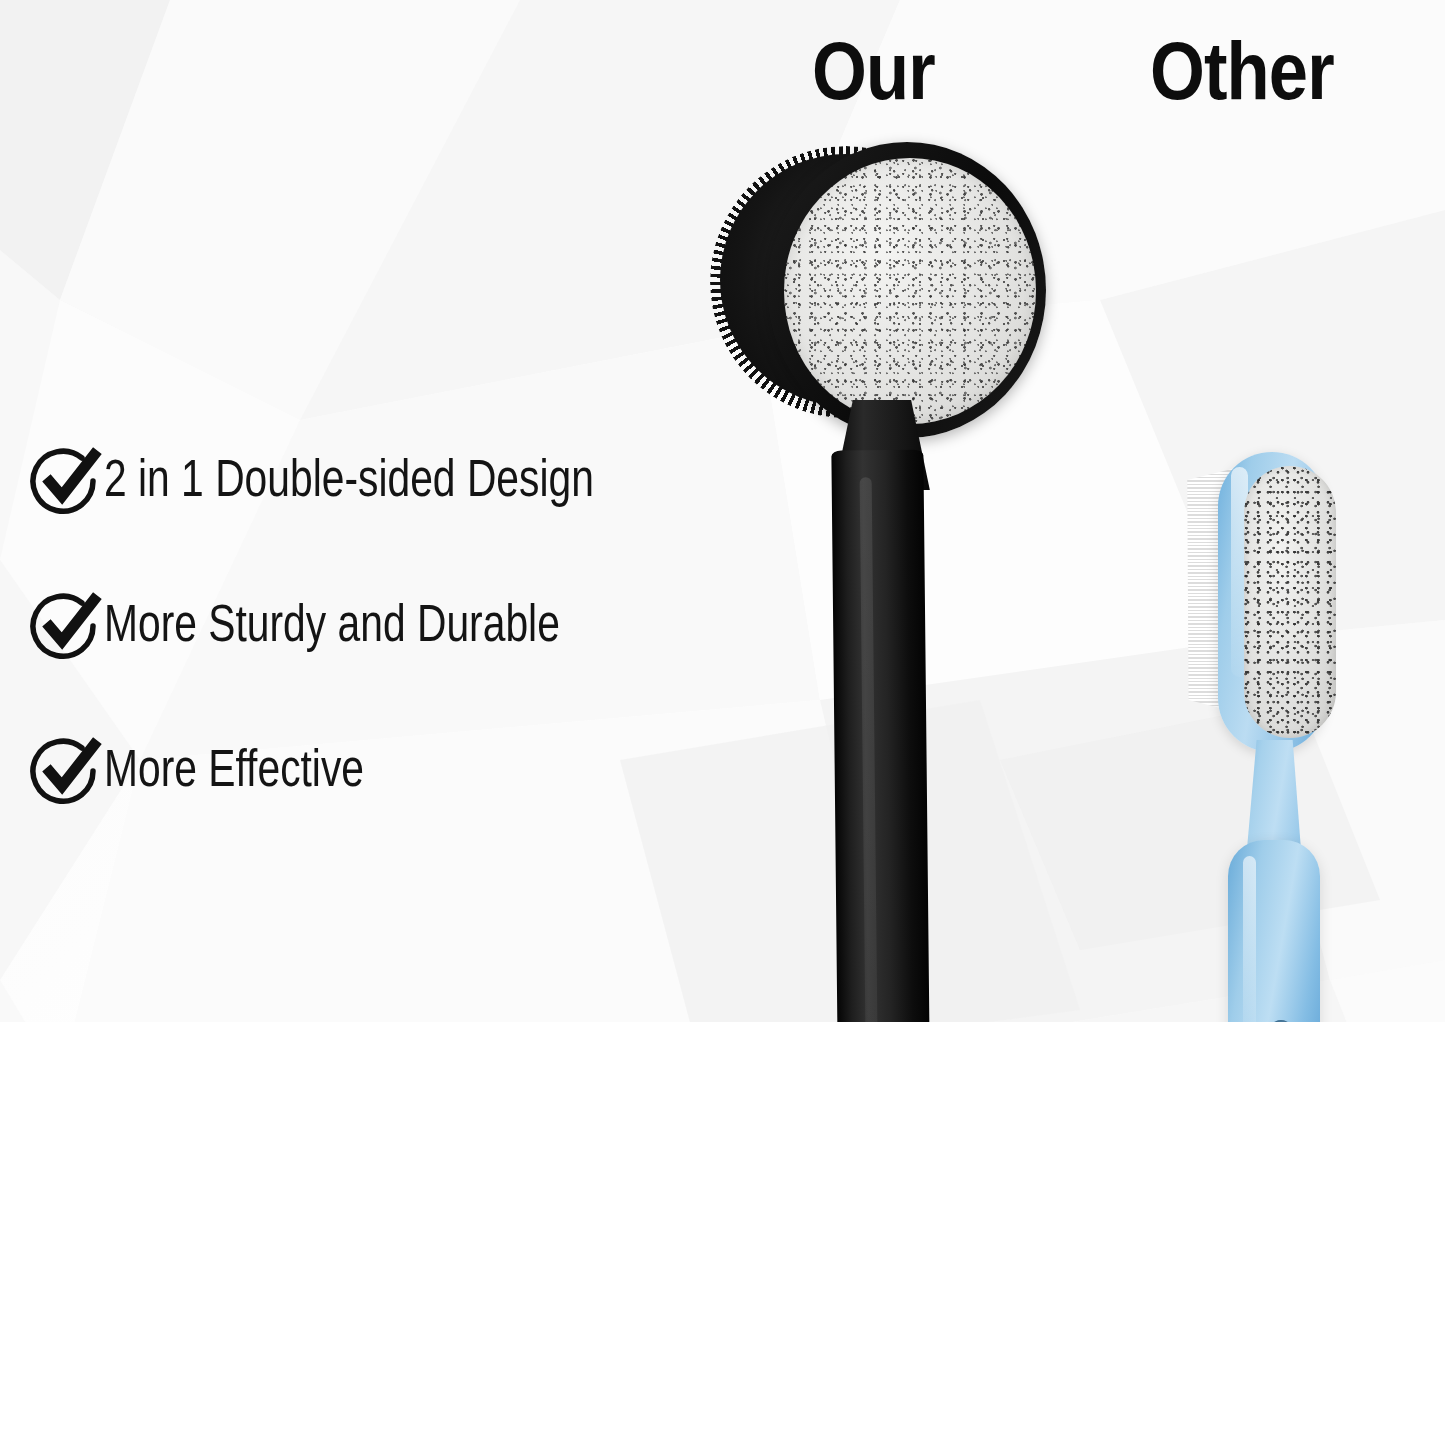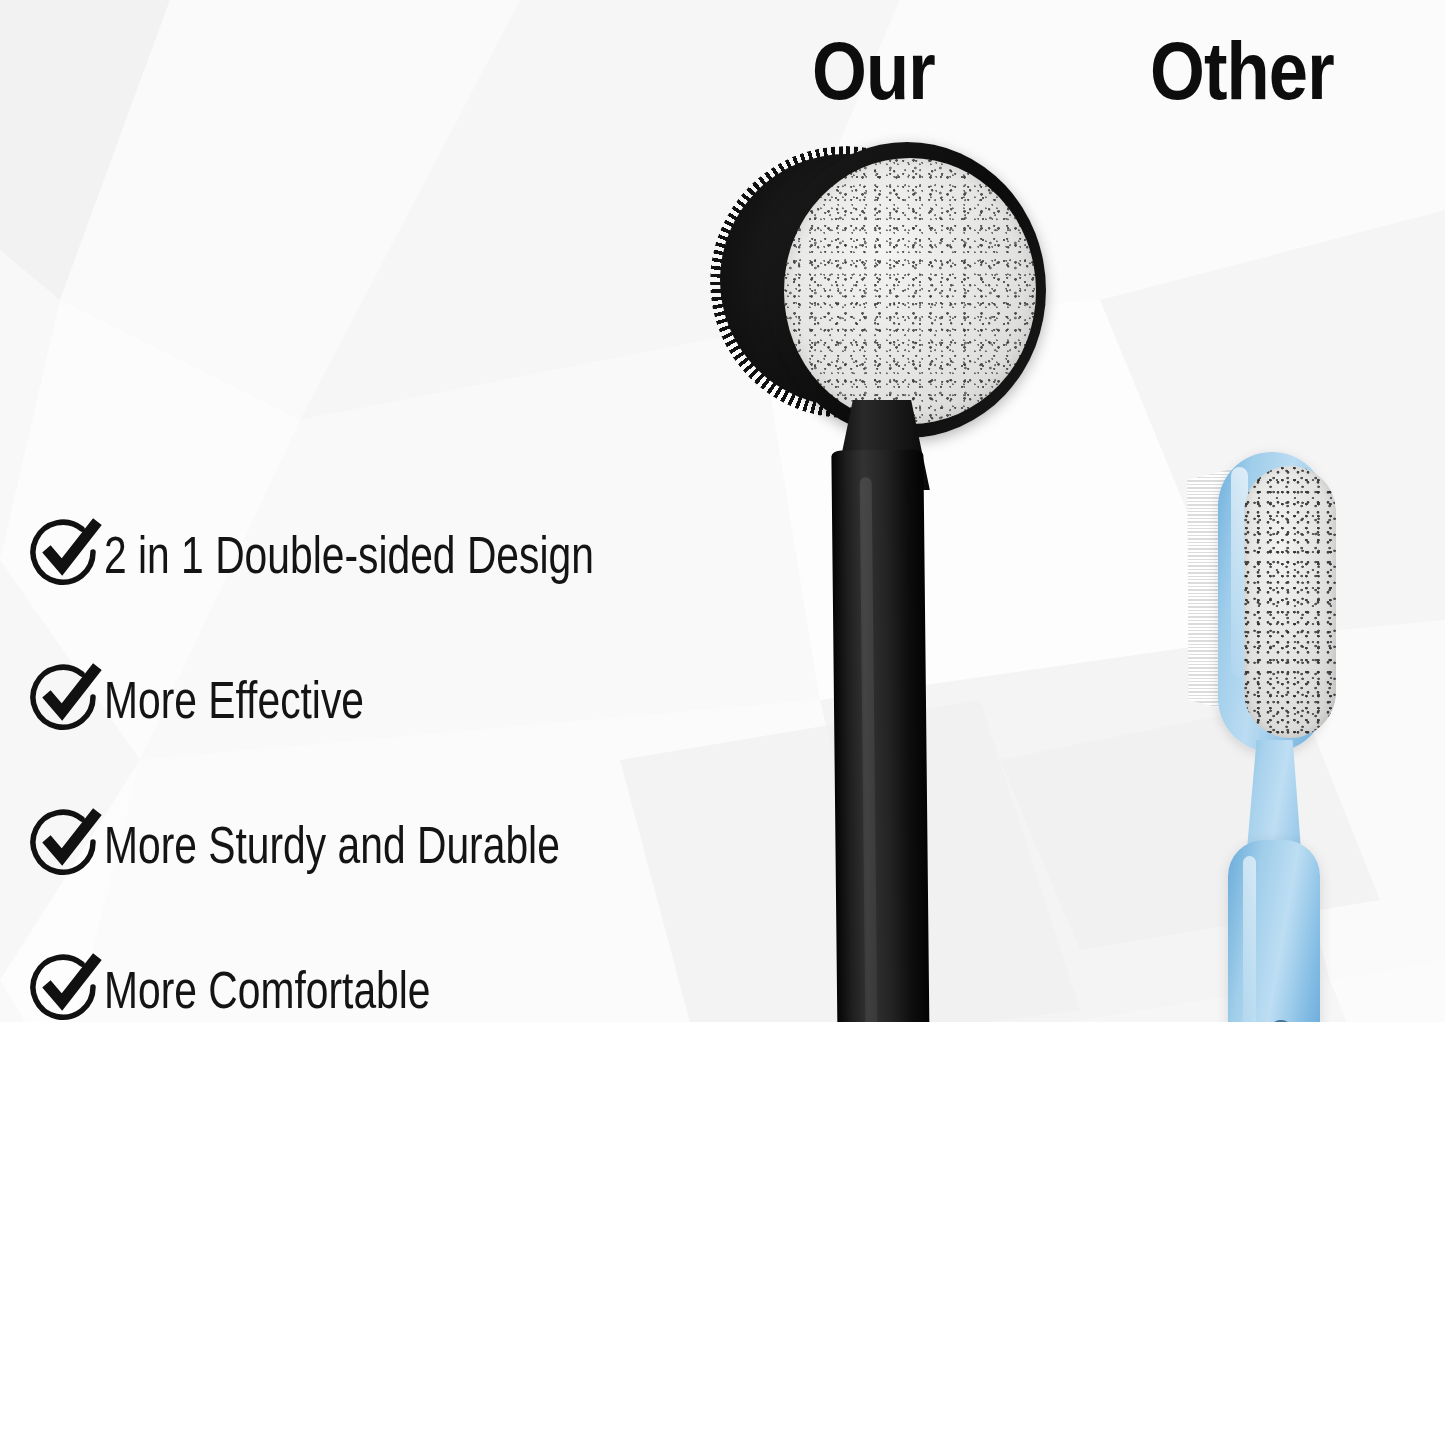--- a/index.html
+++ b/index.html
@@ -41,21 +41,21 @@
   #feature-list {
     position: absolute;
     left: 30px;
     top: 443px;
     width: 800px;
   }
   .feature-row {
     position: relative;
     height: 145px;
     display: flex;
-    align-items: flex-end;
+    align-items: flex-start;
   }
   .check-icon {
     flex: 0 0 auto;
     width: 72px;
     height: 72px;
     position: relative;
     margin-top: 2px;
   }
   .check-icon svg { display: block; width: 72px; height: 72px; }
   .feature-label {
@@ -336,42 +336,33 @@
     </div>
 
 
     <div class="feature-row">
       <span class="check-icon">
         <svg viewBox="0 0 72 72">
           <path d="M52 13 A30 30 0 1 0 63 36" fill="none" stroke="#111111" stroke-width="5.5" stroke-linecap="round"></path>
           <path d="M20 37 L32 51 L64 10" fill="none" stroke="#111111" stroke-width="11" stroke-linecap="square" stroke-linejoin="miter"></path>
         </svg>
       </span>
-      <span class="feature-label">More Effective</span>
+      <span class="feature-label">More Sturdy and Durable</span>
     </div>
 
     <div class="feature-row">
       <span class="check-icon">
         <svg viewBox="0 0 72 72">
           <path d="M52 13 A30 30 0 1 0 63 36" fill="none" stroke="#111111" stroke-width="5.5" stroke-linecap="round"></path>
           <path d="M20 37 L32 51 L64 10" fill="none" stroke="#111111" stroke-width="11" stroke-linecap="square" stroke-linejoin="miter"></path>
         </svg>
       </span>
-      <span class="feature-label">More Sturdy and Durable</span>
+      <span class="feature-label">More Effective</span>
     </div>
 
-    <div class="feature-row">
-      <span class="check-icon">
-        <svg viewBox="0 0 72 72">
-          <path d="M52 13 A30 30 0 1 0 63 36" fill="none" stroke="#111111" stroke-width="5.5" stroke-linecap="round"></path>
-          <path d="M20 37 L32 51 L64 10" fill="none" stroke="#111111" stroke-width="11" stroke-linecap="square" stroke-linejoin="miter"></path>
-        </svg>
-      </span>
-      <span class="feature-label">More Comfortable</span>
-    </div>
 
   </div>
 
   <div id="our-product">
     <div class="bristle-fringe"></div>
     <div class="bristle-disc"></div>
     <div class="head-rim"></div>
     <div class="pumice-disc"></div>
     <div class="handle-neck"></div>
     <div class="handle-shaft"></div>

